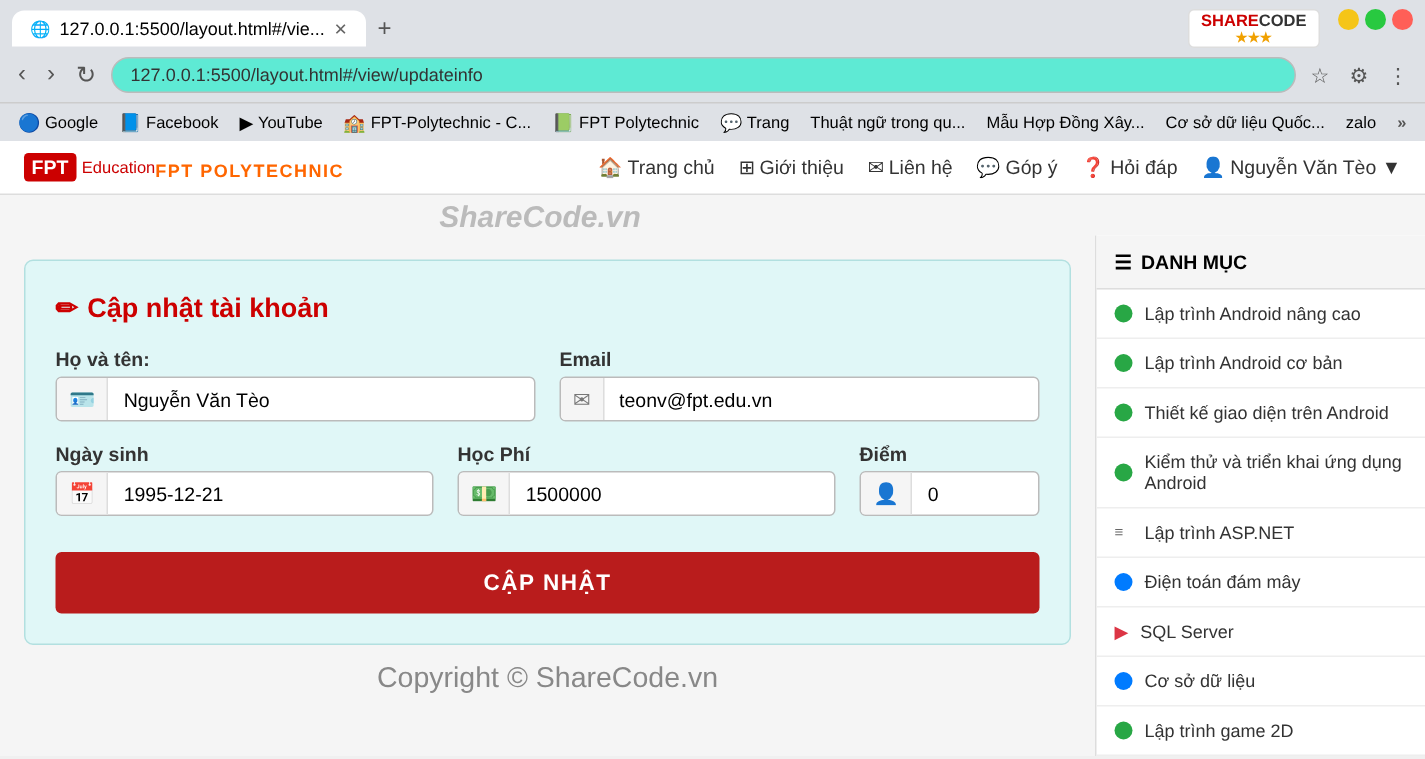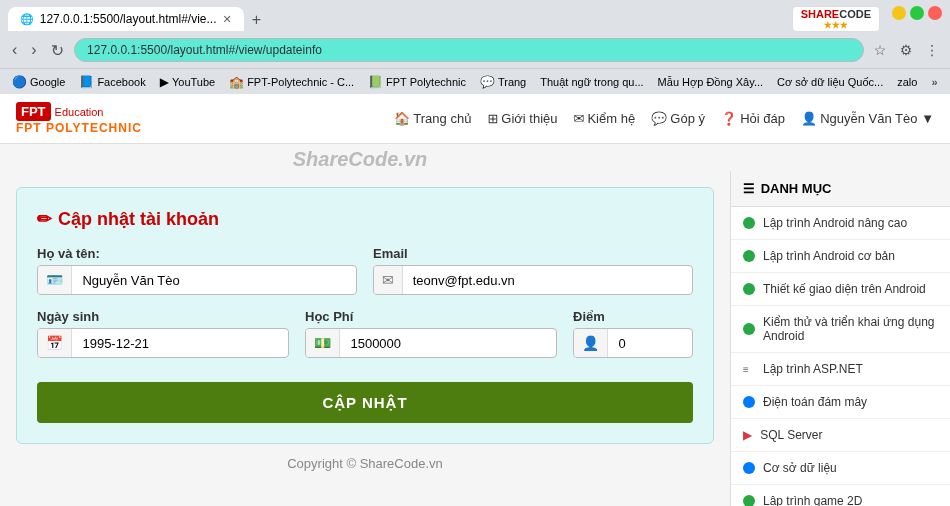--- a/index.html
+++ b/index.html
@@ -22,21 +22,21 @@
     .action-icon { width: 20px; height: 20px; display: flex; align-items: center; justify-content: center; font-size: 14px; cursor: pointer; color: #555; }
 
     
     .bookmarks-bar { background: #dee1e6; padding: 2px 8px; display: flex; align-items: center; gap: 6px; height: 26px; border-top: 1px solid #ccc; font-size: 11px; overflow: hidden; }
     .bookmark-item { display: flex; align-items: center; gap: 3px; cursor: pointer; white-space: nowrap; padding: 1px 4px; border-radius: 3px; }
     .bm-icon { font-size: 12px; }
     .bm-more { color: #555; font-weight: bold; cursor: pointer; padding: 1px 4px; }
 
     
     .site-header { background: #fff; border-bottom: 1px solid #ddd; padding: 8px 16px; display: flex; align-items: center; justify-content: space-between; }
-    .site-logo { display: flex; flex-direction: column; }
+    .site-logo { display: flex; flex-direction: row; align-items: flex-end; }
     .logo-top { display: flex; align-items: center; gap: 4px; }
     .logo-fpt { background: #cc0000; color: #fff; font-weight: bold; font-size: 13px; padding: 2px 5px; border-radius: 3px; }
     .logo-edu { color: #cc0000; font-size: 11px; }
     .logo-sub { color: #ff6600; font-weight: bold; font-size: 12px; letter-spacing: 1px; }
     .site-nav { display: flex; gap: 16px; align-items: center; font-size: 13px; }
     .nav-item { display: flex; align-items: center; gap: 3px; color: #333; cursor: pointer; }
     .user-nav { display: flex; align-items: center; gap: 3px; color: #333; cursor: pointer; }
 
     
     .main-content { display: flex; gap: 0; }
@@ -45,33 +45,33 @@
     
     .form-card { background: #e0f7f7; border: 1px solid #b2e0e0; border-radius: 6px; padding: 20px; }
     .form-title { color: #cc0000; font-size: 18px; font-weight: bold; margin-bottom: 16px; display: flex; align-items: center; gap: 6px; }
     .form-row { display: flex; gap: 16px; margin-bottom: 14px; }
     .form-group { flex: 1; }
     .form-group.small { flex: 0 0 120px; }
     .form-label { font-size: 13px; color: #333; margin-bottom: 4px; display: block; font-weight: 600; }
     .input-wrap { display: flex; align-items: center; border: 1px solid #bbb; border-radius: 4px; background: #fff; overflow: hidden; }
     .input-icon { padding: 6px 8px; color: #777; font-size: 14px; background: #f5f5f5; border-right: 1px solid #ddd; }
     .form-input { border: none; outline: none; padding: 5px 10px; font-size: 13px; width: 100%; background: transparent; }
-    .btn-update { width: 100%; background: #4d7c0f; color: #fff; border: none; border-radius: 4px; padding: 12px; font-size: 15px; font-weight: bold; cursor: pointer; letter-spacing: 1px; margin-top: 10px; }
+    .btn-update { width: 100%; background: #b91c1c; color: #fff; border: none; border-radius: 4px; padding: 12px; font-size: 15px; font-weight: bold; cursor: pointer; letter-spacing: 1px; margin-top: 10px; }
 
     
     .sidebar { width: 220px; background: #fff; border-left: 1px solid #ddd; padding: 0; flex-shrink: 0; }
     .sidebar-header { background: #f5f5f5; padding: 10px 12px; font-weight: bold; font-size: 13px; display: flex; align-items: center; gap: 6px; border-bottom: 1px solid #ddd; }
     .sidebar-item { display: flex; align-items: center; gap: 8px; padding: 9px 12px; border-bottom: 1px solid #eee; font-size: 13px; color: #333; cursor: pointer; }
     .sidebar-dot { width: 12px; height: 12px; border-radius: 50%; flex-shrink: 0; }
     .dot-green { background: #28a745; }
     .dot-blue { background: #007bff; }
     .sidebar-item-text { font-size: 12px; }
 
     
-    .page-footer { text-align: center; padding: 12px; color: #888; font-size: 13px; }
+    .page-footer { text-align: center; padding: 12px; color: #888; font-size: 19px; }
 
     .browser-outer { position: relative; }
   </style>
 </head>
 <body>
 
 <div class="browser-outer">
 
   <div class="browser-titlebar">
     <div class="browser-tabs">
@@ -161,21 +161,21 @@
         <div class="nav-item">
           <span>🏠</span>
           <span>Trang chủ</span>
         </div>
         <div class="nav-item">
           <span>⊞</span>
           <span>Giới thiệu</span>
         </div>
         <div class="nav-item">
           <span>✉</span>
-          <span>Kiểm hệ</span>
+          <span>Liên hệ</span>
         </div>
         <div class="nav-item">
           <span>💬</span>
           <span>Góp ý</span>
         </div>
         <div class="nav-item">
           <span>❓</span>
           <span>Hỏi đáp</span>
         </div>
         <div class="user-nav">

